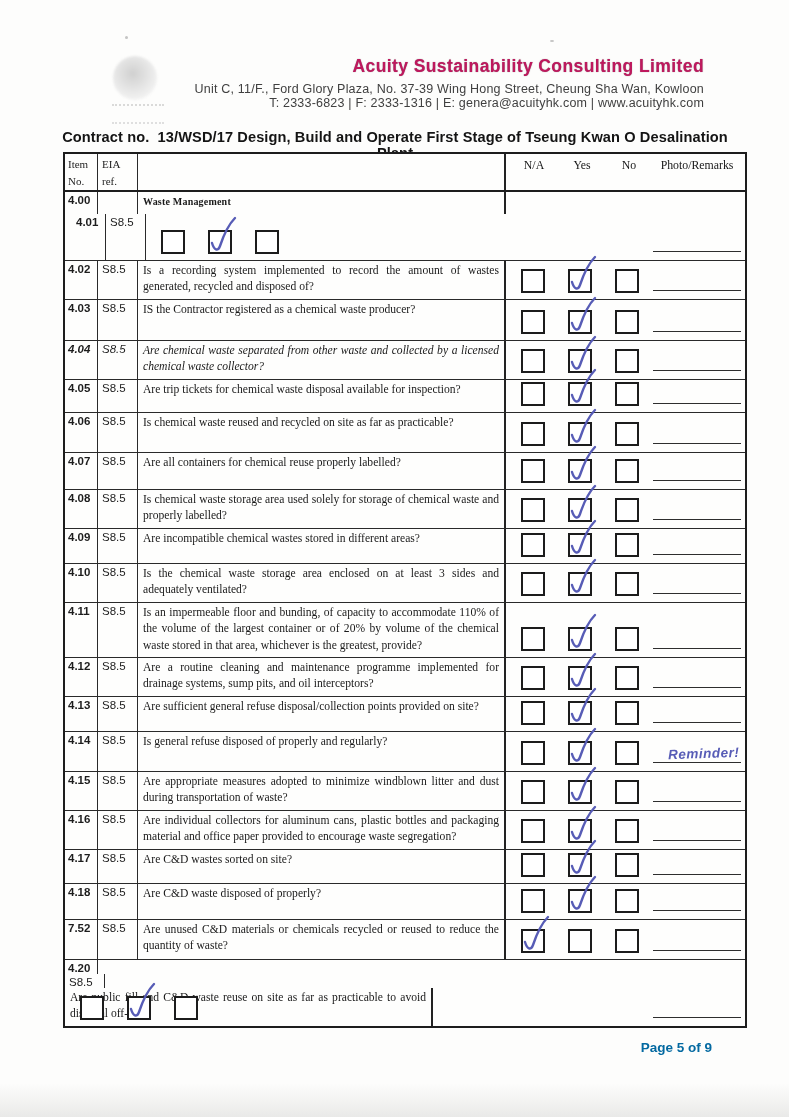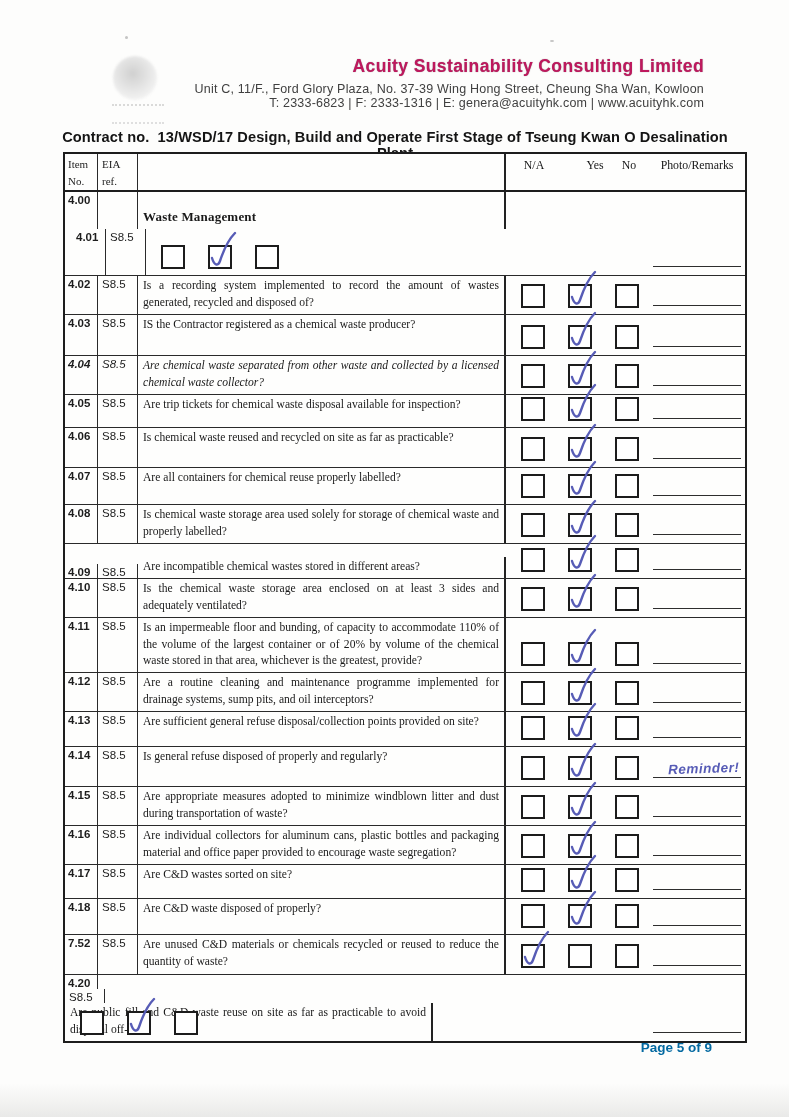--- a/index.html
+++ b/index.html
@@ -64,24 +64,24 @@
           font-size:11.6px;line-height:1.42;text-align:justify;}
   .c-checks{position:relative;flex:1;}
 
   
   .hrow{height:38px;border-bottom:2px solid #1d1d1d;}
   .hrow .c-item,.hrow .c-eia{font-family:"Liberation Serif",serif;font-weight:400;font-size:11px;line-height:1.5;}
   .hrow .c-checks span{
     position:absolute;top:4px;transform:translateX(-50%);
     font-size:11.8px;color:#161616;
   }
-  .lab-na{left:28px;} .lab-yes{left:89px;} .lab-no{left:123px;} .lab-remarks{left:191px;}
-
-  
-  .section-title{font-weight:700;font-size:13px;padding-top:16px;letter-spacing:.2px;}
+  .lab-na{left:28px;} .lab-yes{left:76px;} .lab-no{left:123px;} .lab-remarks{left:191px;}
+
+  
+  .section-title{font-weight:700;font-size:10px;padding-top:3px;letter-spacing:.2px;}
 
   
   .checkbox{
     position:absolute;bottom:6px;width:24px;height:24px;
     border:2px solid #1c1c1c;background:#fff;box-sizing:border-box;
   }
   .cb-na{left:15px;} .cb-yes{left:62px;} .cb-no{left:109px;}
   .checkbox .tick{display:none;position:absolute;left:-2px;top:-15px;width:30px;height:38px;overflow:visible;}
   .checkbox.ticked .tick{display:block;}
   .tick path{fill:none;stroke:var(--ink,#575cb6);stroke-width:2.4;stroke-linecap:round;}
@@ -308,21 +308,21 @@
                 <path d="M4 26 C6 33 10 35 12 29 C15 20 20 8 27 1"></path>
               </svg>
       </div>
       <div class="checkbox cb-no">
         
       </div>
       <div class="remark-underline"></div>
       <div class="remark-text"></div>
     </div>
   </div>
-        <div class="crow" style="min-height: 35px; align-items: flex-end;">
+        <div class="crow" style="min-height: 35px;">
     <div class="cell c-item">4.09</div>
     <div class="cell c-eia">S8.5</div>
     <div class="cell c-q">Are incompatible chemical wastes stored in different areas?</div>
     <div class="cell c-checks">
       <div class="checkbox cb-na">
         
       </div>
       <div class="checkbox cb-yes ticked">
         <svg class="tick" viewBox="0 0 30 38">
                 <path d="M4 26 C6 33 10 35 12 29 C15 20 20 8 27 1"></path>

